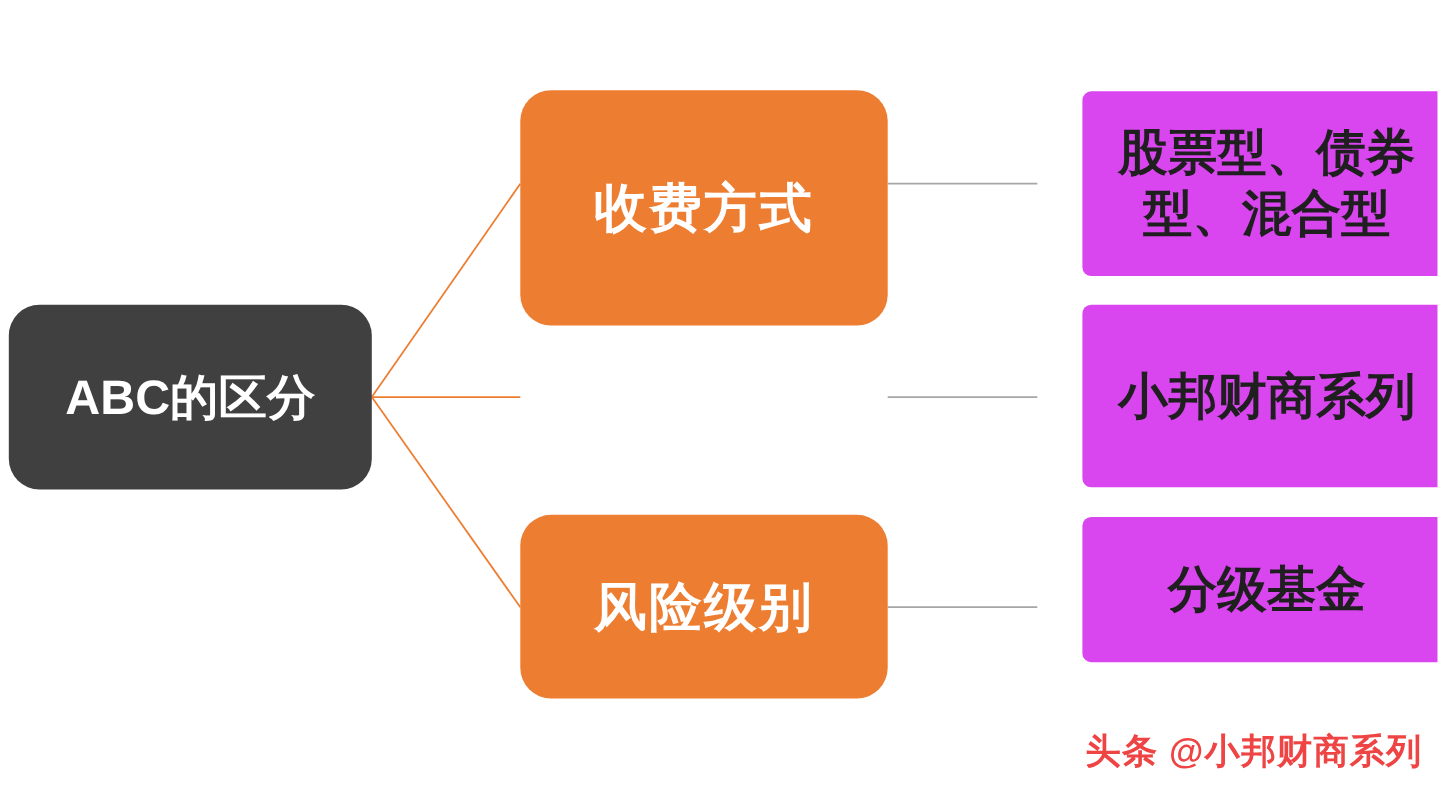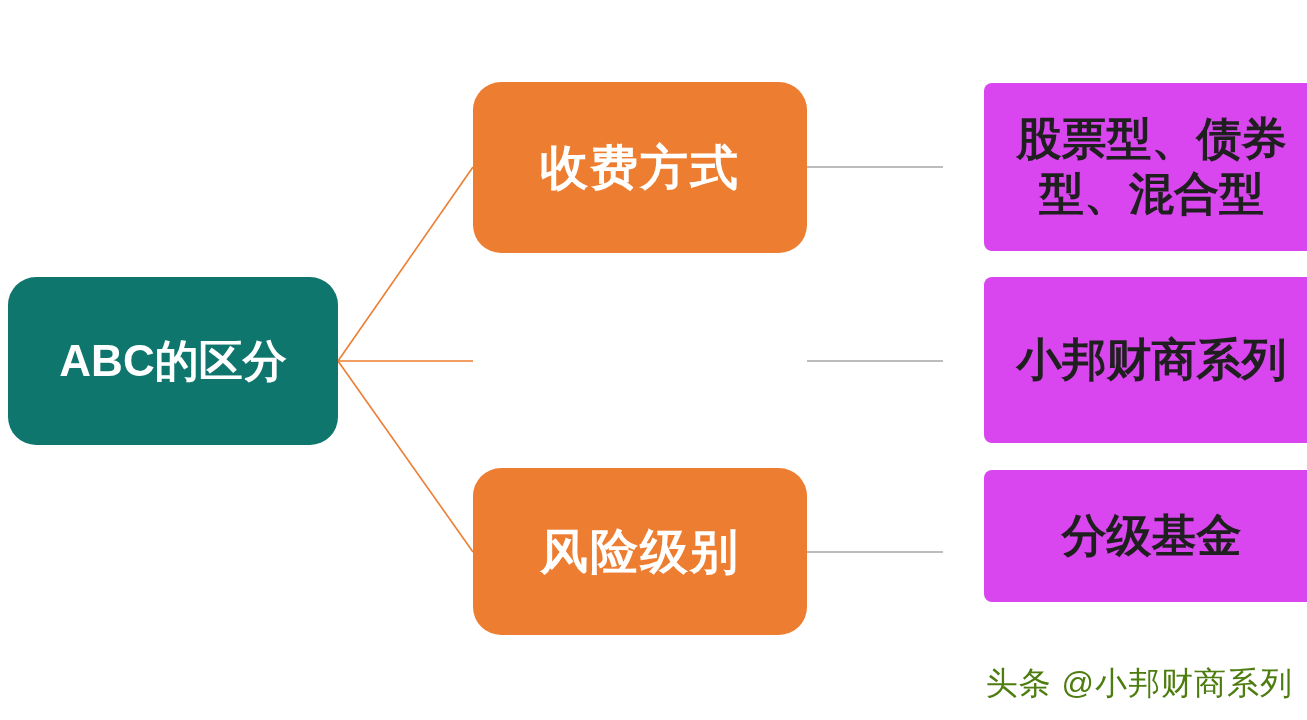--- a/index.html
+++ b/index.html
@@ -39,55 +39,55 @@
     font-weight: bold;
     border-radius: 28px;
     box-sizing: border-box;
     padding: 0 12px;
   }
   .node-root {
     left: 8px;
     top: 277px;
     width: 330px;
     height: 168px;
-    background: #0f766e;
+    background: #404040;
     color: #ffffff;
     font-size: 44px;
     align-items: center;
   }
   .node-branch {
     left: 473px;
     width: 334px;
     background: #ED7D31;
     color: #ffffff;
     font-size: 48px;
     letter-spacing: 2px;
   }
-  .node-branch-1 { top: 82px;  height: 171px; }
+  .node-branch-1 { top: 82px;  height: 214px; }
   .node-branch-2 { top: 277px; height: 171px; }
   .node-branch-3 { top: 468px; height: 167px; }
   .node-result {
     left: 984px;
     width: 335px;
     background: #d946ef;
     color: #1f1f1f;
     font-size: 45px;
     line-height: 1.22;
     border-radius: 8px;
   }
   .node-result-1 { top: 83px;  height: 168px; }
   .node-result-2 { top: 277px; height: 166px; }
   .node-result-3 { top: 470px; height: 132px; }
   .watermark {
     position: absolute;
     right: 14px;
     bottom: 14px;
     font-size: 32px;
-    font-weight: normal;
-    color: #4d7c0f;
+    font-weight: bold;
+    color: #ef4444;
     text-shadow: 2px 2px 0 rgba(255,255,255,0.95), 3px 3px 2px rgba(255,255,255,0.8);
     letter-spacing: 1px;
     margin-top: 44px;
   }
 </style>
 </head>
 <body>
 
 <div class="canvas">
 

